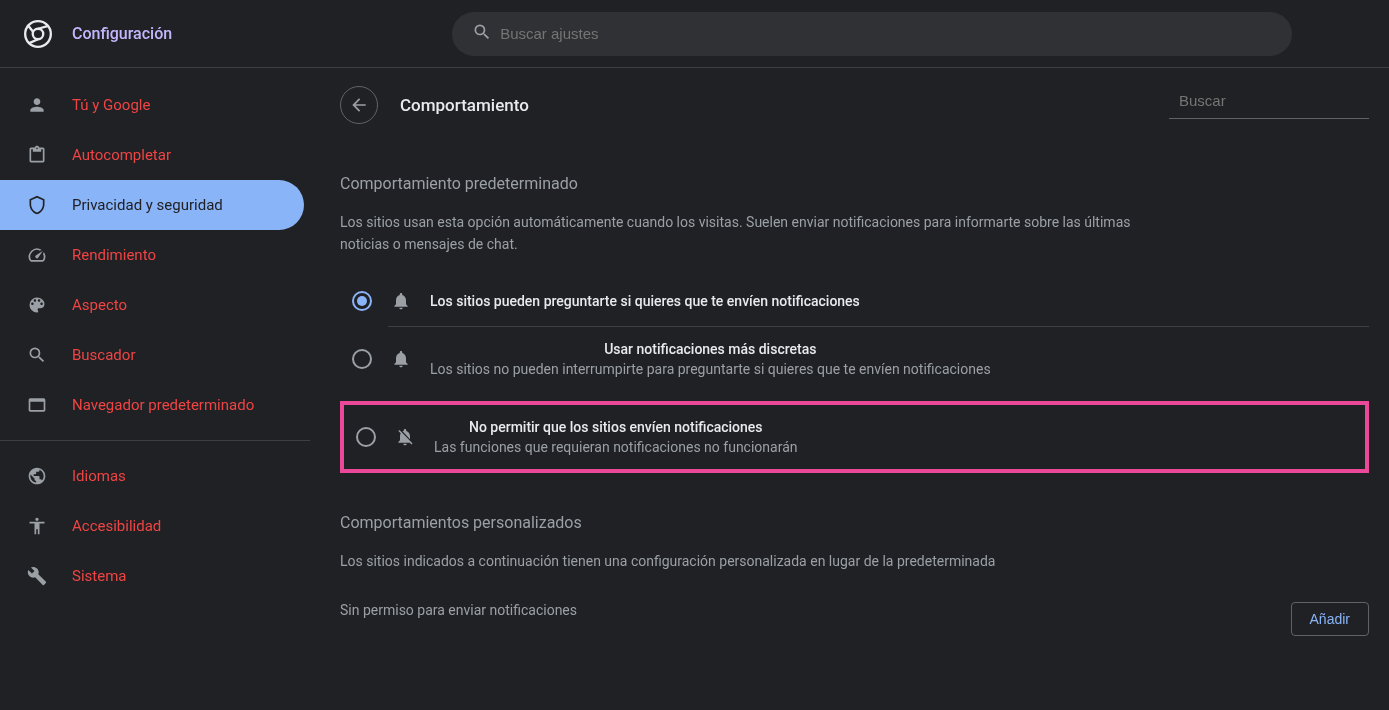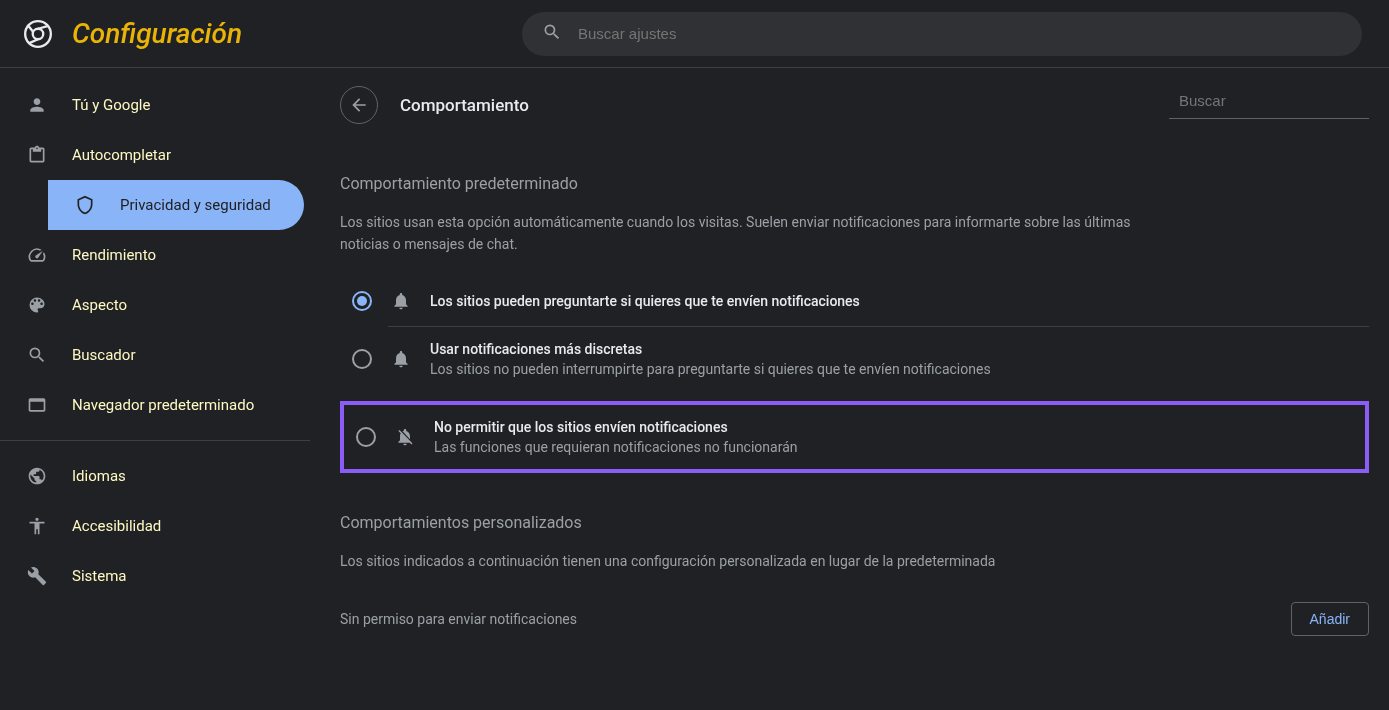--- a/index.html
+++ b/index.html
@@ -21,36 +21,35 @@
 .header-title-wrap {
   display: flex;
   align-items: center;
   gap: 20px;
 }
 .chrome-icon {
   width: 28px;
   height: 28px;
 }
 .header-title {
-  font-size: 28px;
+  font-size: 16px;
   font-weight: 500;
-  color: #eab308;
-  font-style: italic;
+  color: #c4b5fd;
 }
 .search-bar {
   margin-left: 280px;
   background: #303134;
   border-radius: 40px;
   height: 44px;
   flex: 1;
   max-width: 840px;
   display: flex;
   align-items: center;
   padding: 0 20px;
-  gap: 16px;
+  gap: 8px;
 }
 .search-bar input {
   background: transparent;
   border: none;
   outline: none;
   color: #9aa0a6;
   font-size: 15px;
   flex: 1;
 }
 .main {
@@ -61,29 +60,28 @@
   width: 310px;
   padding-top: 12px;
 }
 .sidebar-item {
   height: 50px;
   display: flex;
   align-items: center;
   padding: 0 26px;
   gap: 24px;
   font-size: 15px;
-  color: #fef9c3;
+  color: #ef4444;
   cursor: pointer;
   border-radius: 0 25px 25px 0;
   margin-right: 6px;
 }
 .sidebar-item.active {
   background: #8ab4f8;
   color: #202124;
-  margin-left: 48px;
 }
 .sidebar-item.active .icon-wrap svg { fill: #202124; }
 .sidebar-divider {
   height: 1px;
   background: #3c4043;
   margin: 10px 0;
 }
 .icon-wrap {
   width: 22px;
   height: 22px;
@@ -150,26 +148,27 @@
   line-height: 1.6;
   margin-bottom: 20px;
   max-width: 800px;
 }
 .radio-row {
   display: flex;
   align-items: center;
   padding: 14px 12px;
   gap: 18px;
   cursor: pointer;
+  text-align: center;
 }
 .radio-row.bordered {
   border-top: 1px solid #3c4043;
 }
 .radio-row.highlighted {
-  border: 4px solid #8b5cf6;
+  border: 4px solid #ec4899;
   margin-top: 10px;
   margin-bottom: 10px;
 }
 .radio {
   width: 20px;
   height: 20px;
   border: 2px solid #9aa0a6;
   border-radius: 50%;
   display: flex;
   align-items: center;
@@ -203,21 +202,20 @@
   font-size: 14px;
   color: #e8eaed;
   font-weight: 500;
 }
 .radio-sub {
   font-size: 14px;
   color: #9aa0a6;
 }
 .custom-row {
   display: flex;
-  align-items: center;
   justify-content: space-between;
   padding: 10px 0;
 }
 .custom-label {
   font-size: 14px;
   color: #9aa0a6;
 }
 .add-btn {
   border: 1px solid #5f6368;
   background: transparent;

